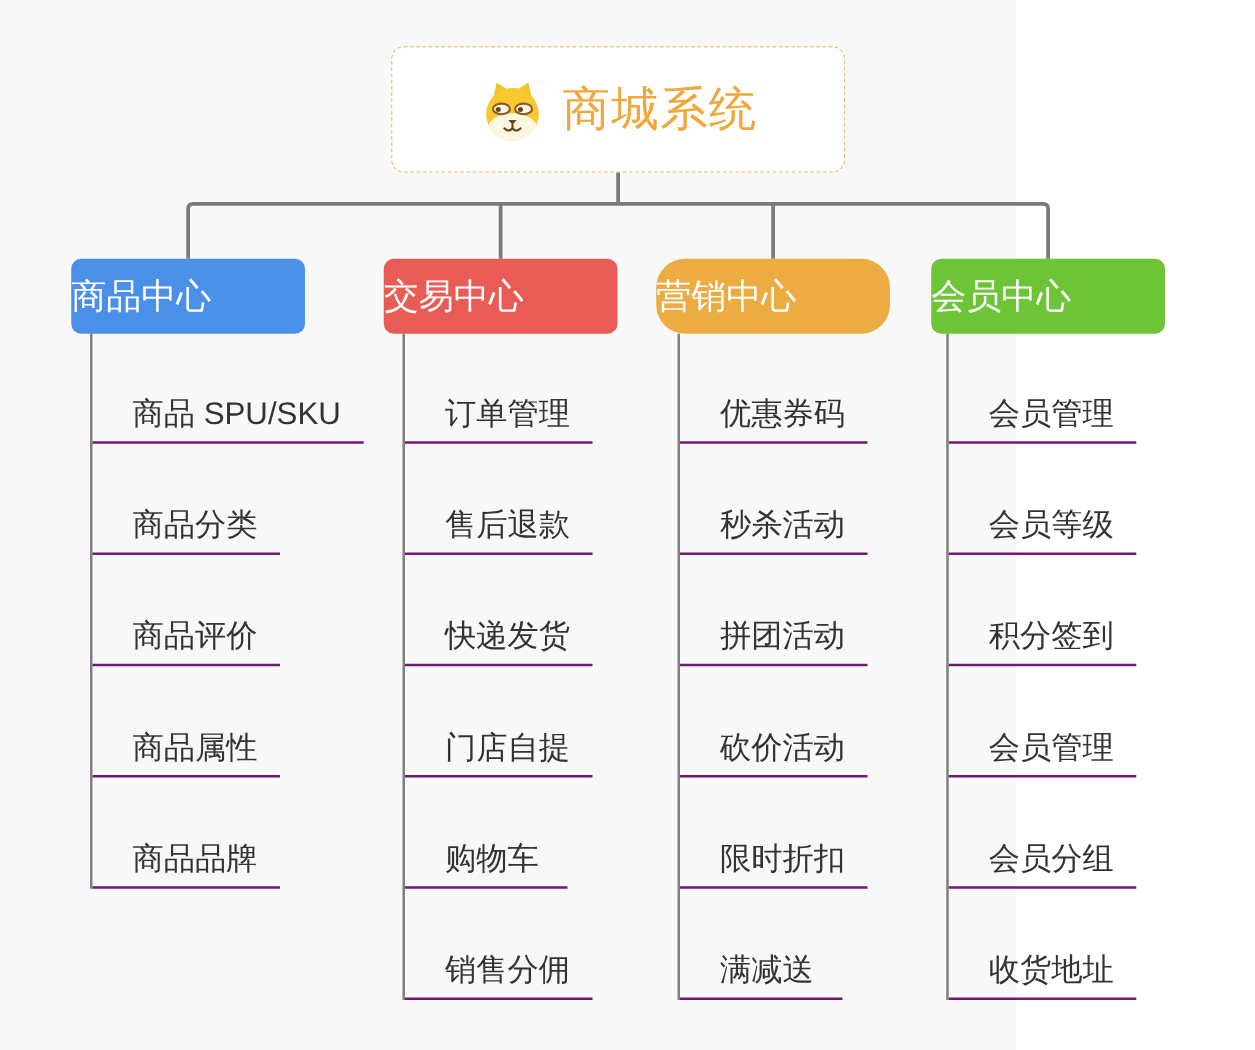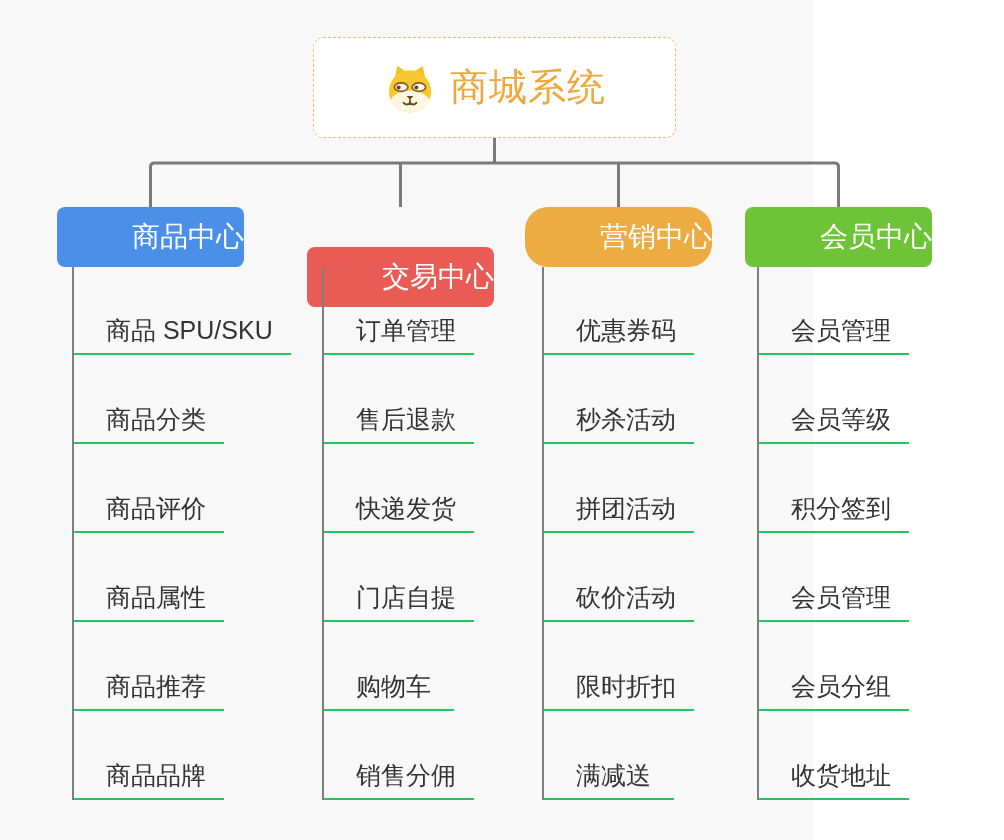--- a/index.html
+++ b/index.html
@@ -46,48 +46,48 @@
   .root-icon { width: 54px; height: 54px; flex: 0 0 auto; }
 
   
   .branch {
     position: absolute;
     top: 207px;
     width: 187px; height: 60px;
     border-radius: 8px;
     display: flex;
     align-items: center;
-    justify-content: flex-end;
+    justify-content: flex-start;
     color: #ffffff;
     font-size: 28px;
     white-space: nowrap;
   }
   .branch.b0 { left: 57px; }
-  .branch.b1 { left: 307px; margin-top: 40px; }
+  .branch.b1 { left: 307px; }
   .branch.b2 { left: 525px; }
   .branch.b3 { left: 745px; }
 
   
   .leaf-col {
     position: absolute;
     top: 267px;
     border-left: 2px solid #7f7f7f;
   }
   .leaf-col.c0 { left: 72px; }
   .leaf-col.c1 { left: 322px; }
   .leaf-col.c2 { left: 542px; }
   .leaf-col.c3 { left: 757px; }
   .leaf {
     height: 89px;
     box-sizing: border-box;
     width: max-content;
     min-width: 130px;
     display: flex;
     align-items: flex-end;
-    border-bottom: 2px solid #22c55e;
+    border-bottom: 2px solid #701a75;
     padding: 0 18px 6px 32px;
   }
   .leaf:first-child { height: 88px; }
   .leaf span {
     font-size: 25px;
     color: #333333;
     white-space: nowrap;
   }
 </style>
 </head>
@@ -142,23 +142,20 @@
     <div class="leaf">
         <span>商品分类</span>
       </div>
     <div class="leaf">
         <span>商品评价</span>
       </div>
     <div class="leaf">
         <span>商品属性</span>
       </div>
     <div class="leaf">
-        <span>商品推荐</span>
-      </div>
-    <div class="leaf">
         <span>商品品牌</span>
       </div>
   </div>
 
   <div class="leaf-col c1">
     <div class="leaf">
         <span>订单管理</span>
       </div>
     <div class="leaf">
         <span>售后退款</span>

